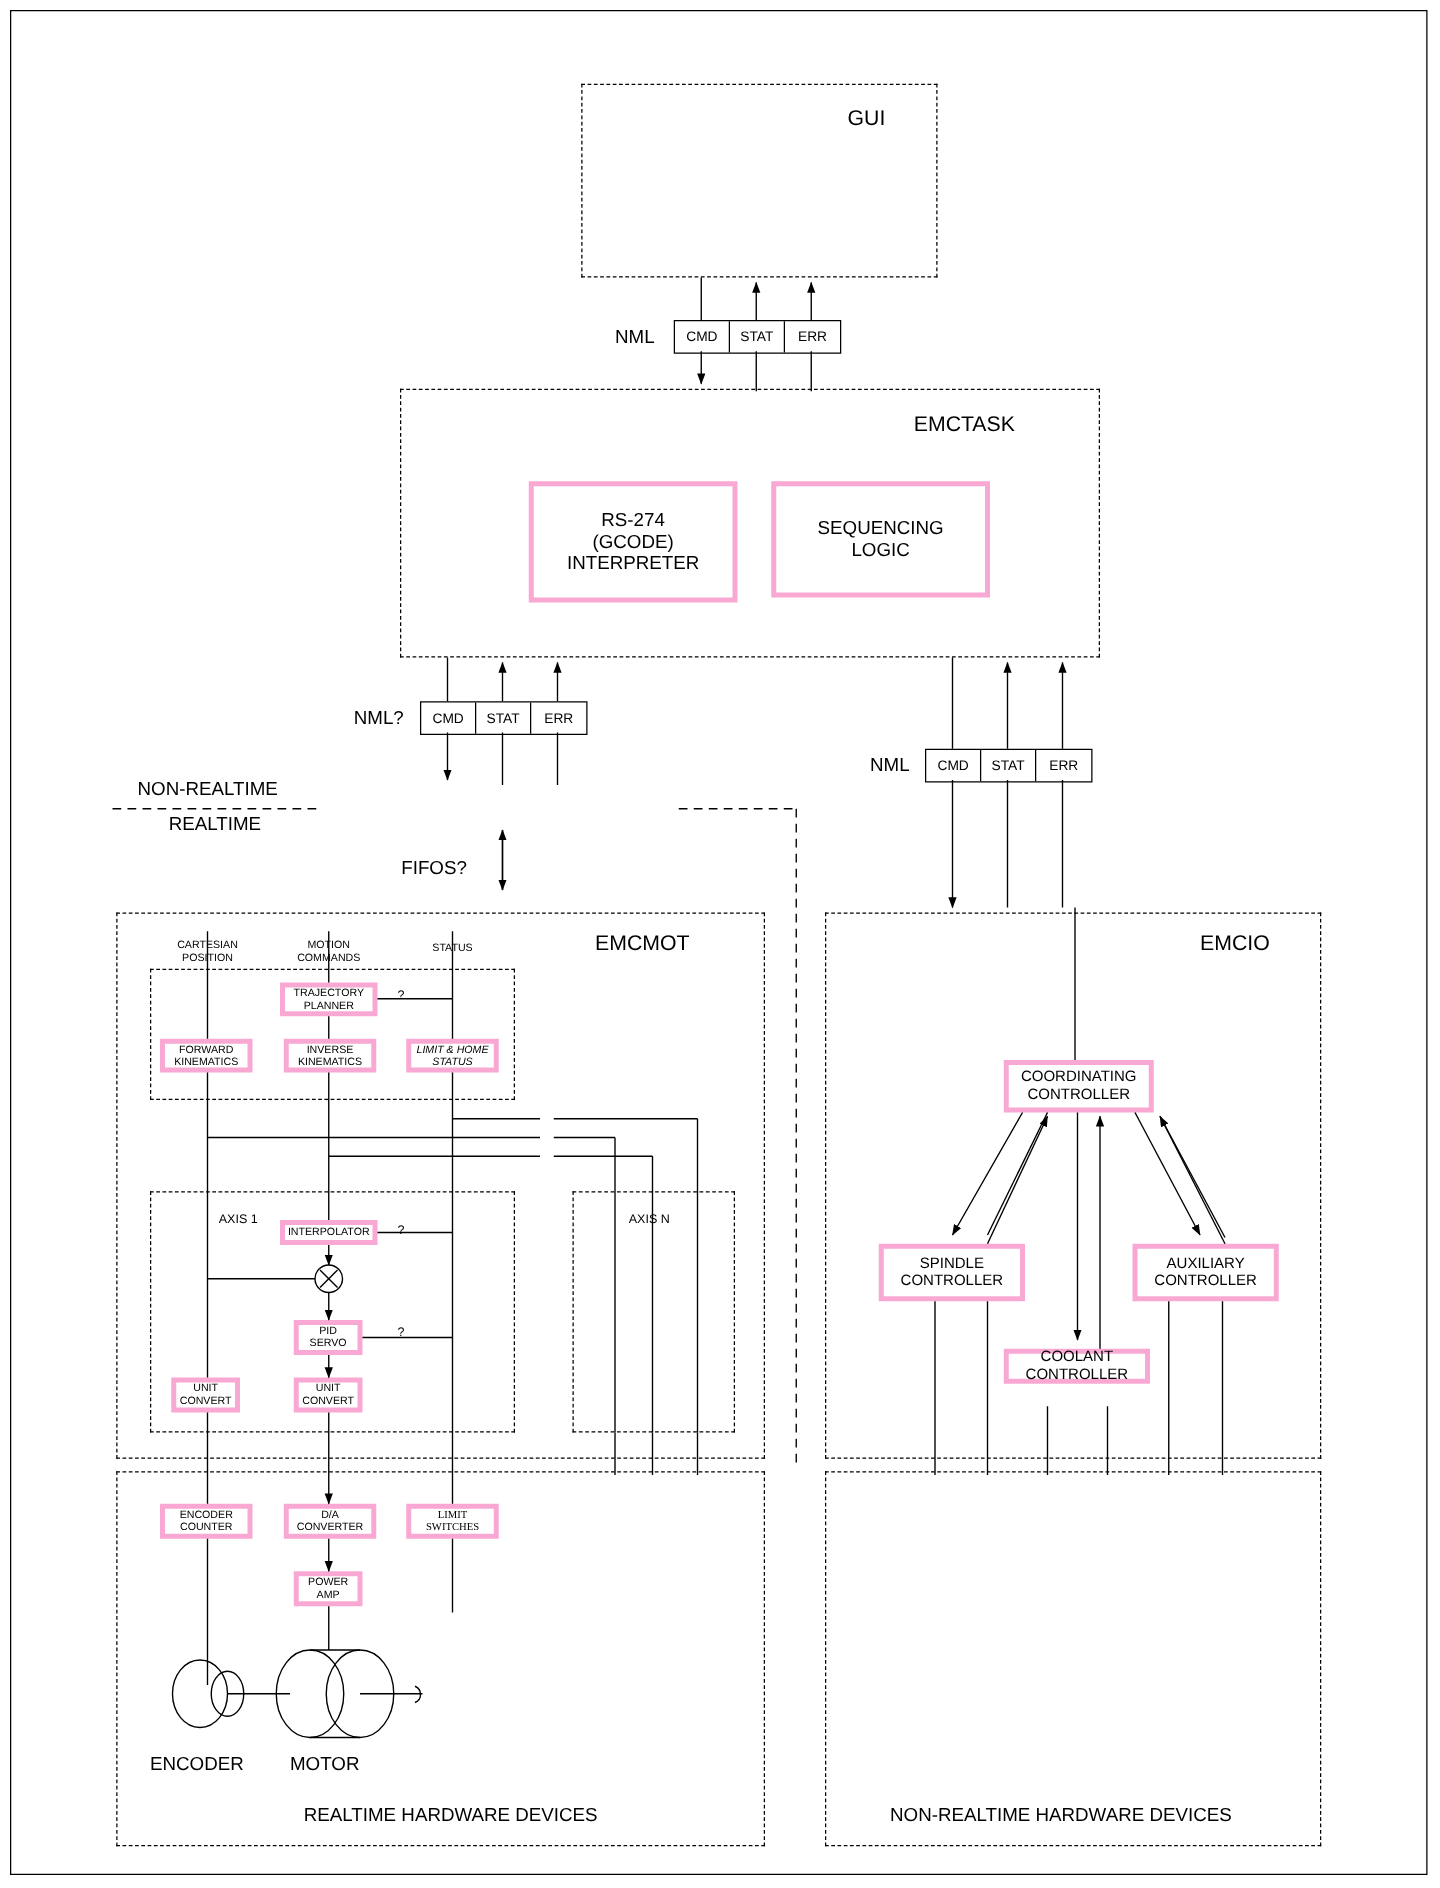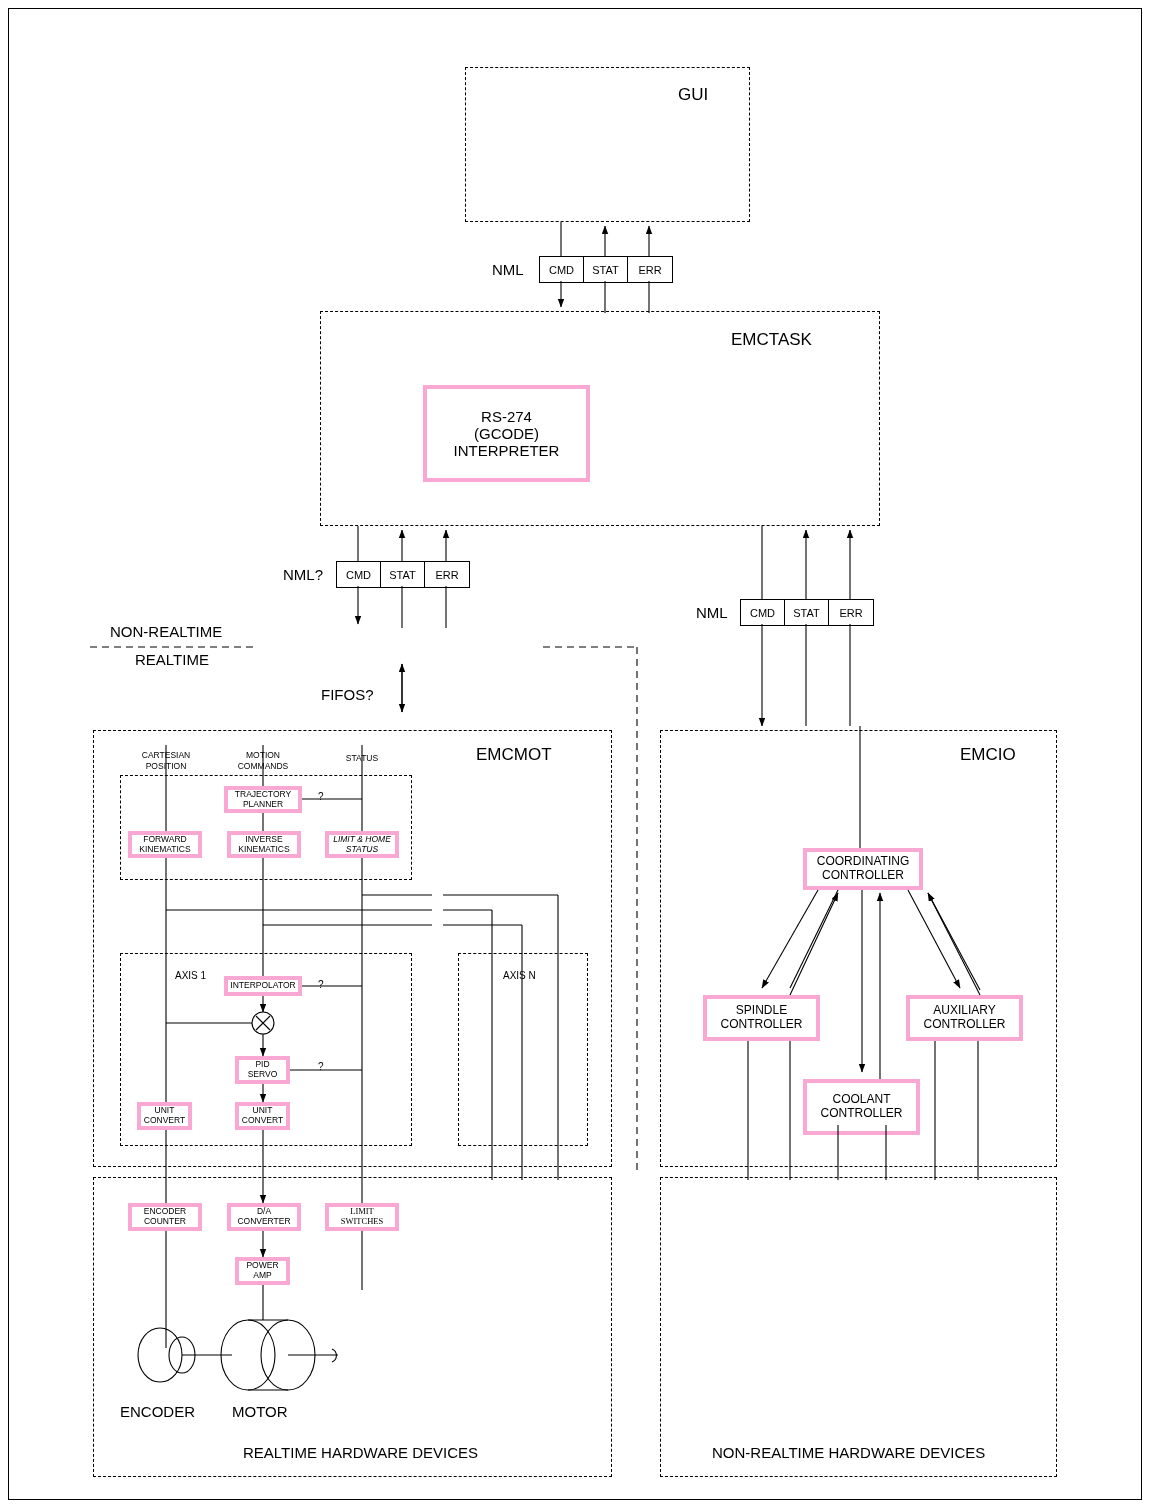--- a/index.html
+++ b/index.html
@@ -40,20 +40,24 @@
   </div>
 
   <div class="dashed" style="left:320px; top:311px; width:560px; height:215px;"></div>
   <div class="lbl big" style="left:731px; top:330px;">EMCTASK</div>
 
   <div class="box med" style="left:423px; top:385px; width:167px; height:97px; flex-direction:column;">
     <span>RS-274</span>
     <span>(GCODE)</span>
     <span>INTERPRETER</span>
   </div>
+  <div class="box med" style="left:617px; top:385px; width:175px; height:93px; flex-direction:column;">
+    <span>SEQUENCING</span>
+    <span>LOGIC</span>
+  </div>
 
   <div class="lbl med" style="left:283px; top:566px;">NML?</div>
   <div class="nmlgroup" style="left:336px; top:561px; width:132px; height:25px;">
     <div style="width:44px;">CMD</div>
     <div style="width:44px;">STAT</div>
     <div style="width:44px;">ERR</div>
   </div>
 
   <div class="lbl med" style="left:696px; top:604px;">NML</div>
   <div class="nmlgroup" style="left:740px; top:599px; width:132px; height:25px;">
@@ -151,21 +155,21 @@
     <span>CONTROLLER</span>
   </div>
   <div class="box sm" style="left:703px; top:995px; width:117px; height:46px; flex-direction:column;">
     <span>SPINDLE</span>
     <span>CONTROLLER</span>
   </div>
   <div class="box sm" style="left:906px; top:995px; width:117px; height:46px; flex-direction:column;">
     <span>AUXILIARY</span>
     <span>CONTROLLER</span>
   </div>
-  <div class="box sm" style="left:803px; top:1079px; width:117px; height:56px; flex-direction:column;">
+  <div class="box sm" style="left:803px; top:1079px; width:117px; height:28px; flex-direction:column;">
     <span>COOLANT</span>
     <span>CONTROLLER</span>
   </div>
 
   <div class="dashed" style="left:660px; top:1177px; width:397px; height:300px;"></div>
   <div class="lbl med" style="left:712px; top:1444px;">NON-REALTIME HARDWARE DEVICES</div>
 
   <svg class="arrows" viewBox="0 0 1152 1510">
     <defs>
       <marker id="arr" markerWidth="9" markerHeight="9" refX="7.5" refY="3" orient="auto">

